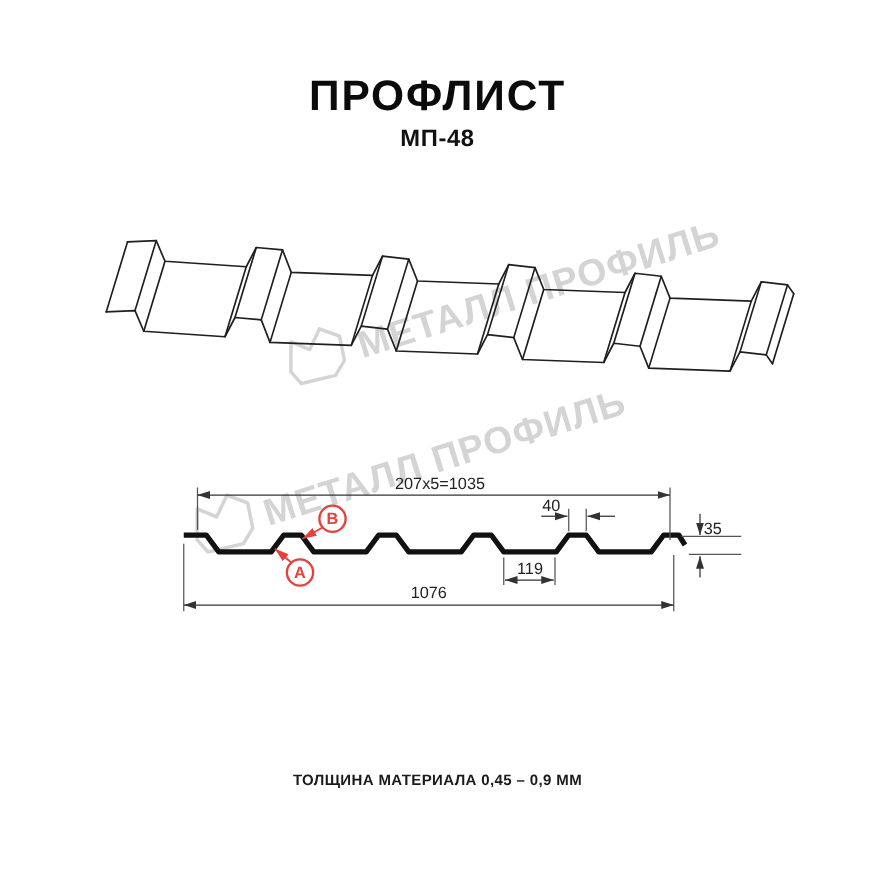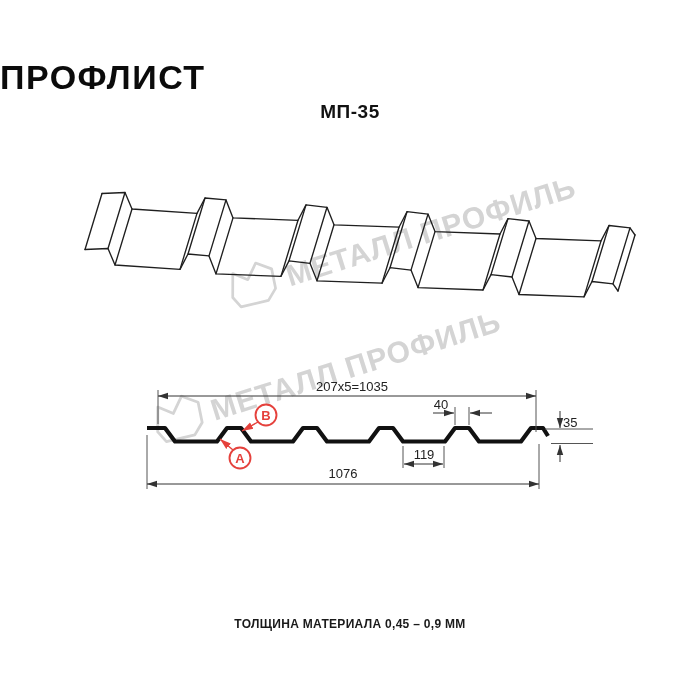--- a/index.html
+++ b/index.html
@@ -1,21 +1,21 @@
 <!DOCTYPE html>
 <html><head>
 <meta charset="utf-8">
 <style>
   html,body{margin:0;padding:0;background:#fff;}
   .page{
     position:relative;width:700px;height:700px;background:#ffffff;overflow:hidden;
     font-family:"Liberation Sans","DejaVu Sans",sans-serif;
   }
   .title{
-    position:absolute;top:58px;left:0;width:700px;text-align:left;
+    position:absolute;top:58px;left:0;width:700px;text-align:center;
     font-size:34px;font-weight:bold;letter-spacing:1.5px;color:#0b0b0b;
   }
   .subtitle{
     position:absolute;top:101px;left:0;width:700px;text-align:center;
     font-size:19px;font-weight:bold;letter-spacing:0.5px;color:#111;
   }
   .footer{
     position:absolute;top:617px;left:0;width:700px;text-align:center;
     font-size:12px;font-weight:bold;letter-spacing:0.3px;color:#1a1a1a;
   }
@@ -30,21 +30,21 @@
   .marker-circle{stroke:#e5413c;stroke-width:1.9;fill:#fff;}
   .marker-letter{font-size:13px;font-weight:bold;fill:#e5413c;}
   .leader{stroke:#e5413c;stroke-width:1.4;fill:none;}
 </style>
 </head>
 <body>
 
 <div class="page">
 
   <div class="title">ПРОФЛИСТ</div>
-  <div class="subtitle">МП-35</div>
+  <div class="subtitle">МП-48</div>
 
   <svg class="stage" width="700" height="700" viewBox="0 0 700 700">
     <defs>
       <marker id="arr" viewBox="0 0 10 8" refX="10" refY="4" markerWidth="10" markerHeight="8" orient="auto-start-reverse">
           <path d="M0,0.8 L10,4 L0,7.2 Z" fill="#333"></path>
         </marker>
       <marker id="arr-red" viewBox="0 0 10 8" refX="10" refY="4" markerWidth="8" markerHeight="7" orient="auto-start-reverse">
           <path d="M0,0.8 L10,4 L0,7.2 Z" fill="#e5413c"></path>
         </marker>
       <symbol id="mp-logo" viewBox="0 0 52 42" overflow="visible">

